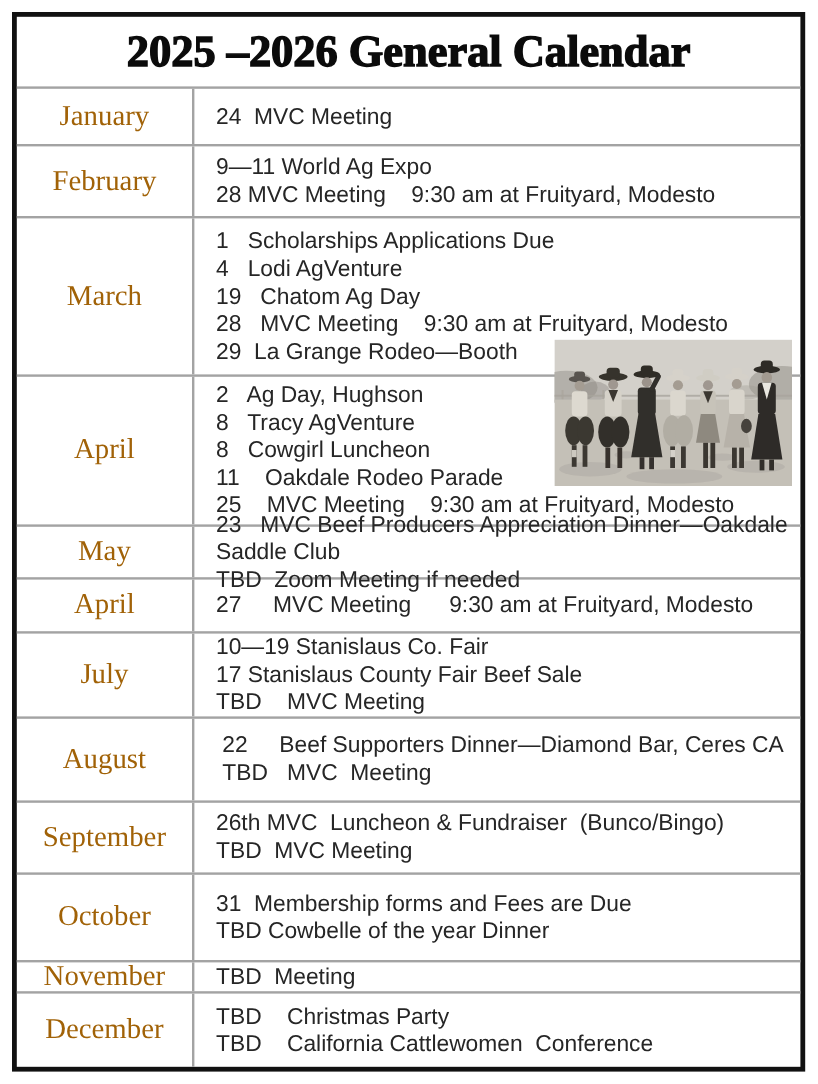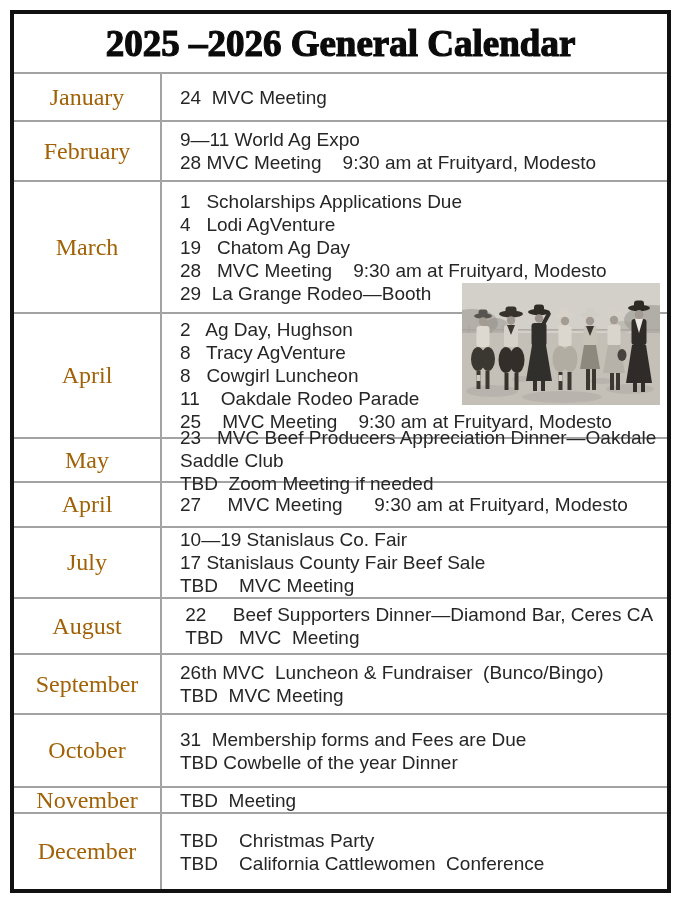--- a/index.html
+++ b/index.html
@@ -156,21 +156,21 @@
       <div class="month-cell">
         <span class="month-name">July</span>
       </div>
       <div class="events-cell">
           <div class="event-line">10—19 Stanislaus Co. Fair</div>
           <div class="event-line">17 Stanislaus County Fair Beef Sale</div>
           <div class="event-line">TBD    MVC Meeting</div>
         </div>
     </div>
 
-    <div class="row" style="height:56px">
+    <div class="row" style="height:70px">
       <div class="month-cell">
         <span class="month-name">August</span>
       </div>
       <div class="events-cell">
           <div class="event-line"> 22     Beef Supporters Dinner—Diamond Bar, Ceres CA</div>
           <div class="event-line"> TBD   MVC  Meeting</div>
         </div>
     </div>
 
     <div class="row" style="height:60px">

